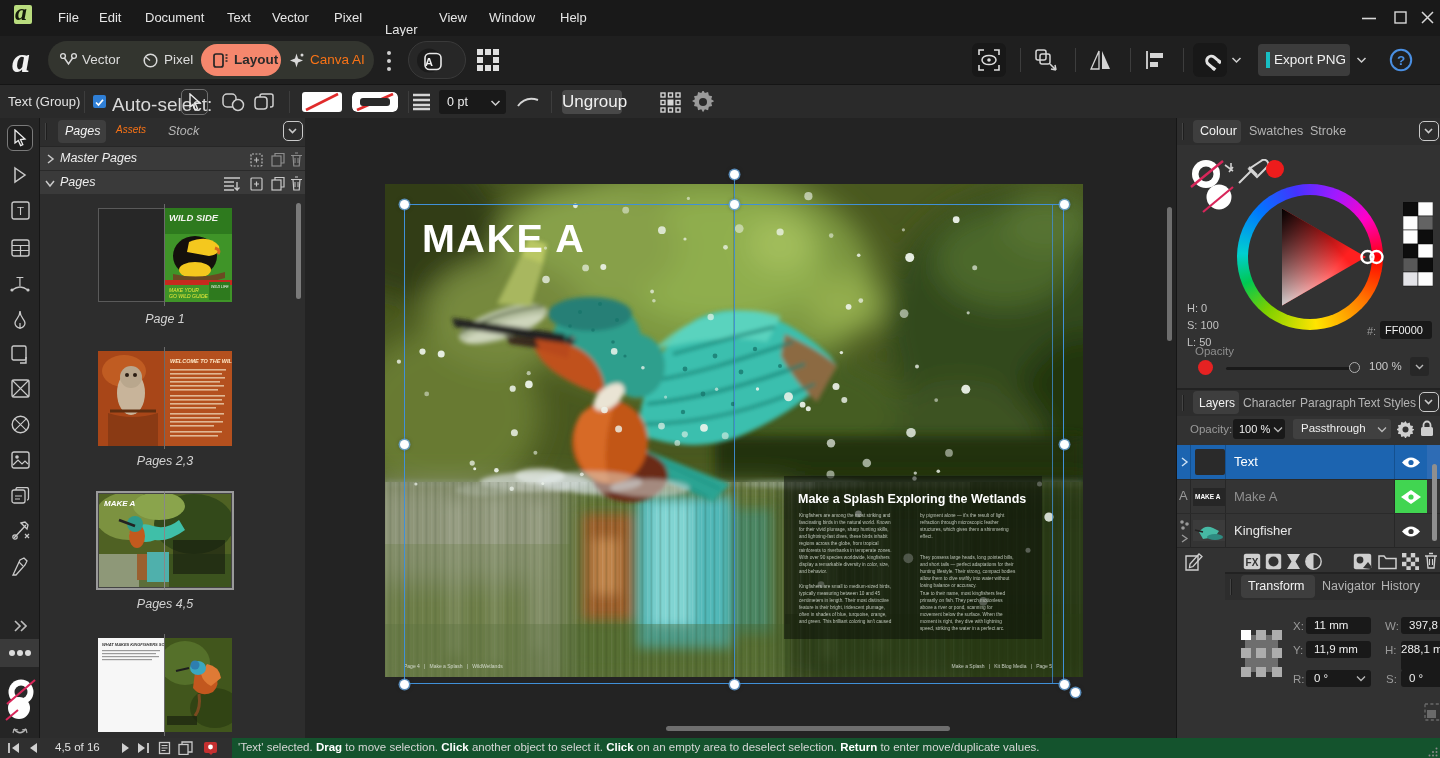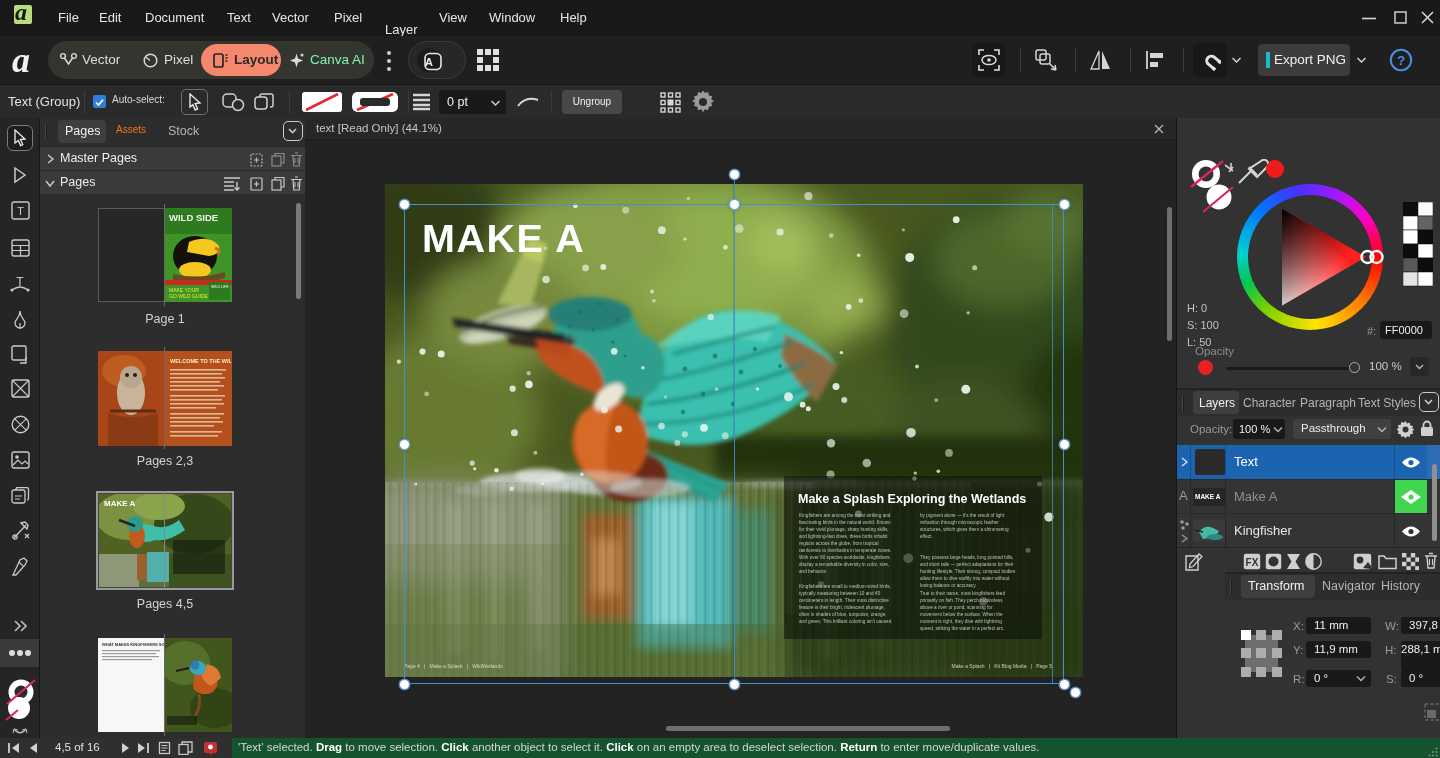--- a/index.html
+++ b/index.html
@@ -10,21 +10,21 @@
   
   #titlebar { position:absolute; left:0; top:0; width:1440px; height:36px; background:#191919; }
   #titlebar .menu { position:absolute; top:0; height:36px; line-height:36px; font-size:13px; color:#e6e6e6; }
   
   #personabar { position:absolute; left:0; top:36px; width:1440px; height:48px; background:#1f1f1f; }
   
   #contextbar { position:absolute; left:0; top:84px; width:1440px; height:34px; background:#2a2a2a; border-top:1px solid #151515; }
   
   #tools { position:absolute; left:0; top:118px; width:40px; height:620px; background:#252525; border-right:1px solid #161616; }
   
-  #leftpanel { position:absolute; left:40px; top:118px; width:265px; height:620px; background:#2d2d2d; }
+  #leftpanel { position:absolute; left:40px; top:118px; width:265px; height:620px; background:#2d2d2d;font-style:italic; }
   
   #canvas { position:absolute; left:305px; top:118px; width:871px; height:620px; background:#232323; overflow:hidden; }
   
   #rightpanel { position:absolute; left:1176px; top:118px; width:264px; height:620px; background:#323232; border-left:1px solid #161616; }
   
   #statusbar { position:absolute; left:0; top:738px; width:1440px; height:20px; background:#2f2f2f; }
   .field { background:#191919; border-radius:3px; color:#efefef; }
   .sh { width:9px; height:9px; background:#fff; border-radius:50%;
         box-shadow:0 0 0 1.5px rgba(110,175,235,0.75), 0 0 4px rgba(0,0,0,0.5); }
 </style>
@@ -70,21 +70,21 @@
     <div class="abs" style="left:201px;top:8px;width:80px;height:32px;background:#f5876d;border-radius:16px;"></div>
     <svg class="abs" style="left:212px;top:16px;" width="17" height="17" viewBox="0 0 17 17">
       <rect x="2" y="2" width="9" height="13" rx="2" fill="none" stroke="#252525" stroke-width="1.7"></rect>
       <path d="M13.5 3 h2 M13.5 6 h2 M13.5 9 h2" stroke="#252525" stroke-width="1.5"></path>
     </svg>
     <div class="abs" style="left:234px;top:16px;font-size:13.5px;color:#2a2a2a;font-weight:bold;">Layout</div>
     <svg class="abs" style="left:288px;top:16px;" width="17" height="17" viewBox="0 0 17 17">
       <path d="M8.5 1.5 L10 6.5 L15 8.5 L10 10.5 L8.5 15.5 L7 10.5 L2 8.5 L7 6.5 Z" fill="#d9d9d9"></path>
       <circle cx="14" cy="3" r="1.5" fill="#d9d9d9"></circle>
     </svg>
-    <div class="abs" style="left:310px;top:16px;font-size:13.5px;color:#86efac;">Canva AI</div>
+    <div class="abs" style="left:310px;top:16px;font-size:13.5px;color:#f97316;">Canva AI</div>
     <svg class="abs" style="left:384px;top:14px;" width="10" height="22" viewBox="0 0 10 22">
       <circle cx="5" cy="3" r="2" fill="#cfcfcf"></circle>
         <circle cx="5" cy="11" r="2" fill="#cfcfcf"></circle>
         <circle cx="5" cy="19" r="2" fill="#cfcfcf"></circle>
     </svg>
     <div class="abs" style="left:408px;top:5px;width:58px;height:38px;background:#272727;border:1px solid #3a3a3a;border-radius:19px;"></div>
     <svg class="abs" style="left:416px;top:10px;" width="30" height="29" viewBox="0 0 30 29">
       <circle cx="13" cy="14.5" r="12" fill="#1b1b1b"></circle>
       <rect x="9" y="7.5" width="16" height="16" rx="4.5" fill="#1b1b1b" stroke="#e8e8e8" stroke-width="1.6"></rect>
       <text x="13" y="20" font-size="11" font-weight="bold" fill="#f0f0f0" text-anchor="middle">A</text>
@@ -149,21 +149,21 @@
     </svg>
   </div>
   <div id="contextbar">
     <div class="abs" style="left:8px;top:9px;font-size:13px;color:#e2e2e2;">Text (Group)</div>
     <div class="abs" style="left:84px;top:6px;width:1px;height:22px;background:#3d3d3d;"></div>
     <div class="abs" style="left:93px;top:10px;width:13px;height:13px;background:#2f7fd6;border-radius:2px;">
       <svg width="13" height="13" viewBox="0 0 13 13">
           <path d="M3 6.5 L5.5 9 L10 3.7" stroke="#fff" stroke-width="1.7" fill="none"></path>
         </svg>
     </div>
-    <div class="abs" style="left:112px;top:9px;font-size:10px;color:#d8d8d8;">Auto-select:</div>
+    <div class="abs" style="left:112px;top:9px;font-size:19px;color:#d8d8d8;">Auto-select:</div>
     <div class="abs" style="left:181px;top:4px;width:27px;height:26px;border:1px solid #6f6f6f;border-radius:5px;"></div>
     <svg class="abs" style="left:187px;top:8px;" width="16" height="18" viewBox="0 0 16 18">
       <path d="M3 1 L13 10 L8.2 10.6 L10.6 16 L8.2 17 L5.8 11.6 L3 14 Z" fill="none" stroke="#e8e8e8" stroke-width="1.4"></path>
     </svg>
     <svg class="abs" style="left:222px;top:8px;" width="24" height="19" viewBox="0 0 24 19">
       <rect x="1" y="1" width="13" height="13" rx="4" fill="none" stroke="#cfcfcf" stroke-width="1.5"></rect>
       <circle cx="16" cy="12" r="5.5" fill="#2a2a2a" stroke="#cfcfcf" stroke-width="1.5"></circle>
     </svg>
     <svg class="abs" style="left:254px;top:8px;" width="22" height="19" viewBox="0 0 22 19">
       <rect x="1" y="4" width="12" height="12" rx="3" fill="none" stroke="#cfcfcf" stroke-width="1.5"></rect>
@@ -189,21 +189,21 @@
     <div class="abs" style="left:439px;top:5px;width:67px;height:24px;background:#191919;border-radius:3px;">
       <div class="abs" style="left:8px;top:5px;font-size:12.5px;color:#efefef;">0 pt</div>
       <svg class="abs" style="left:51px;top:9px;" width="11" height="8" viewBox="0 0 11 8">
           <path d="M1.5 2 L5.5 6 L9.5 2" stroke="#cfcfcf" stroke-width="1.5" fill="none"></path>
         </svg>
     </div>
     <svg class="abs" style="left:517px;top:11px;" width="22" height="12" viewBox="0 0 22 12">
       <path d="M1 10 C7 2, 15 2, 21 4" stroke="#d5d5d5" stroke-width="2" fill="none"></path>
     </svg>
     <div class="abs" style="left:551px;top:6px;width:1px;height:22px;background:#3d3d3d;"></div>
-    <div class="abs" style="left:562px;top:5px;width:60px;height:24px;background:#484848;border-radius:4px;text-align:center;line-height:24px;font-size:10px;color:#f0f0f0;">Ungroup</div>
+    <div class="abs" style="left:562px;top:5px;width:60px;height:24px;background:#484848;border-radius:4px;text-align:center;line-height:24px;font-size:17px;color:#f0f0f0;">Ungroup</div>
     <svg class="abs" style="left:660px;top:7px;" width="21" height="21" viewBox="0 0 21 21">
       <g fill="none" stroke="#d5d5d5" stroke-width="1.4">
         <rect x="1" y="1" width="4" height="4"></rect>
           <rect x="8.5" y="1" width="4" height="4"></rect>
           <rect x="16" y="1" width="4" height="4"></rect>
         <rect x="1" y="8.5" width="4" height="4"></rect>
           <rect x="16" y="8.5" width="4" height="4"></rect>
         <rect x="1" y="16" width="4" height="4"></rect>
           <rect x="8.5" y="16" width="4" height="4"></rect>
           <rect x="16" y="16" width="4" height="4"></rect>
@@ -455,26 +455,20 @@
           <path d="M34 56 q2 14 -4 22" stroke="#7a4a20" stroke-width="3" fill="none"></path>
           <rect x="2" y="78" width="30" height="9" fill="#1a220e" opacity="0.7"></rect>
         </svg>
       </div>
       <div class="abs" style="left:124px;top:440px;width:1px;height:102px;background:#6a6a6a;"></div>
 
       <div class="abs" style="left:256px;top:9px;width:5px;height:96px;background:#7a7a7a;border-radius:3px;"></div>
     </div>
   </div>
   <div id="canvas">
-    <div class="abs" style="left:0;top:0;width:871px;height:22px;background:#272727;border-bottom:1px solid #1a1a1a;">
-      <div class="abs" style="left:11px;top:4px;font-size:11.5px;color:#c6c6c6;">text [Read Only] (44.1%)</div>
-      <svg class="abs" style="left:849px;top:6px;" width="10" height="10" viewBox="0 0 10 10">
-          <path d="M1 1 L9 9 M9 1 L1 9" stroke="#b5b5b5" stroke-width="1.3"></path>
-        </svg>
-    </div>
     <div class="abs" style="left:80px;top:66px;width:698px;height:493px;">
       <svg width="698" height="493" viewBox="0 0 698 493">
         <defs>
           <filter id="b8" x="-40%" y="-40%" width="180%" height="180%">
               <feGaussianBlur stdDeviation="14"></feGaussianBlur>
             </filter>
           <filter id="b5" x="-40%" y="-40%" width="180%" height="180%">
               <feGaussianBlur stdDeviation="6"></feGaussianBlur>
             </filter>
           <filter id="b2" x="-30%" y="-30%" width="160%" height="160%">
@@ -705,20 +699,32 @@
     <div class="abs sh" style="left:424.5px;top:561.5px;"></div>
     <div class="abs sh" style="left:754.5px;top:561.5px;"></div>
     <div class="abs sh" style="left:424.5px;top:51.5px;"></div>
     <div class="abs sh" style="left:765.5px;top:569.5px;"></div>
 
     <div class="abs" style="left:361px;top:608px;width:284px;height:5px;background:#6e6e6e;border-radius:3px;"></div>
     <div class="abs" style="left:862px;top:89px;width:5px;height:134px;background:#6e6e6e;border-radius:3px;"></div>
   </div>
   <div id="rightpanel">
 
+    <div class="abs" style="left:0;top:0;width:264px;height:27px;background:#2d2d2d;">
+      <div class="abs" style="left:5px;top:5px;width:2px;height:17px;background:#1e1e1e;border-left:1px solid #444;"></div>
+      <div class="abs" style="left:16px;top:2px;width:48px;height:23px;background:#3e3e3e;border-radius:4px;"></div>
+      <div class="abs" style="left:23px;top:6px;font-size:12.5px;color:#f2f2f2;">Colour</div>
+      <div class="abs" style="left:72px;top:6px;font-size:12.5px;color:#b4b4b4;">Swatches</div>
+      <div class="abs" style="left:133px;top:6px;font-size:12.5px;color:#b4b4b4;">Stroke</div>
+      <div class="abs" style="left:242px;top:3px;width:20px;height:20px;border:1.5px solid #cacaca;border-radius:5px;">
+        <svg width="17" height="17" viewBox="0 0 17 17">
+            <path d="M5 7 L8.5 10.5 L12 7" stroke="#cacaca" stroke-width="1.6" fill="none"></path>
+          </svg>
+      </div>
+    </div>
     <div class="abs" style="left:0;top:27px;width:264px;height:243px;background:#323232;">
       <svg class="abs" style="left:12px;top:12px;" width="52" height="58" viewBox="0 0 52 58">
         <circle cx="17" cy="17" r="14" fill="#fff"></circle>
           <circle cx="17" cy="17" r="7.5" fill="#323232"></circle>
         <circle cx="30" cy="40" r="12.5" fill="#fff"></circle>
         <path d="M2 30 L34 4" stroke="#d8265a" stroke-width="2.4"></path>
         <path d="M14 55 L44 30" stroke="#d8265a" stroke-width="2.2"></path>
         <path d="M36 8 l8 6 m-2 -8 l0 8 m2 -4 l-4 5" stroke="#cfcfcf" stroke-width="1.6" fill="none"></path>
       </svg>
       <svg class="abs" style="left:60px;top:14px;" width="48" height="26" viewBox="0 0 48 26">

